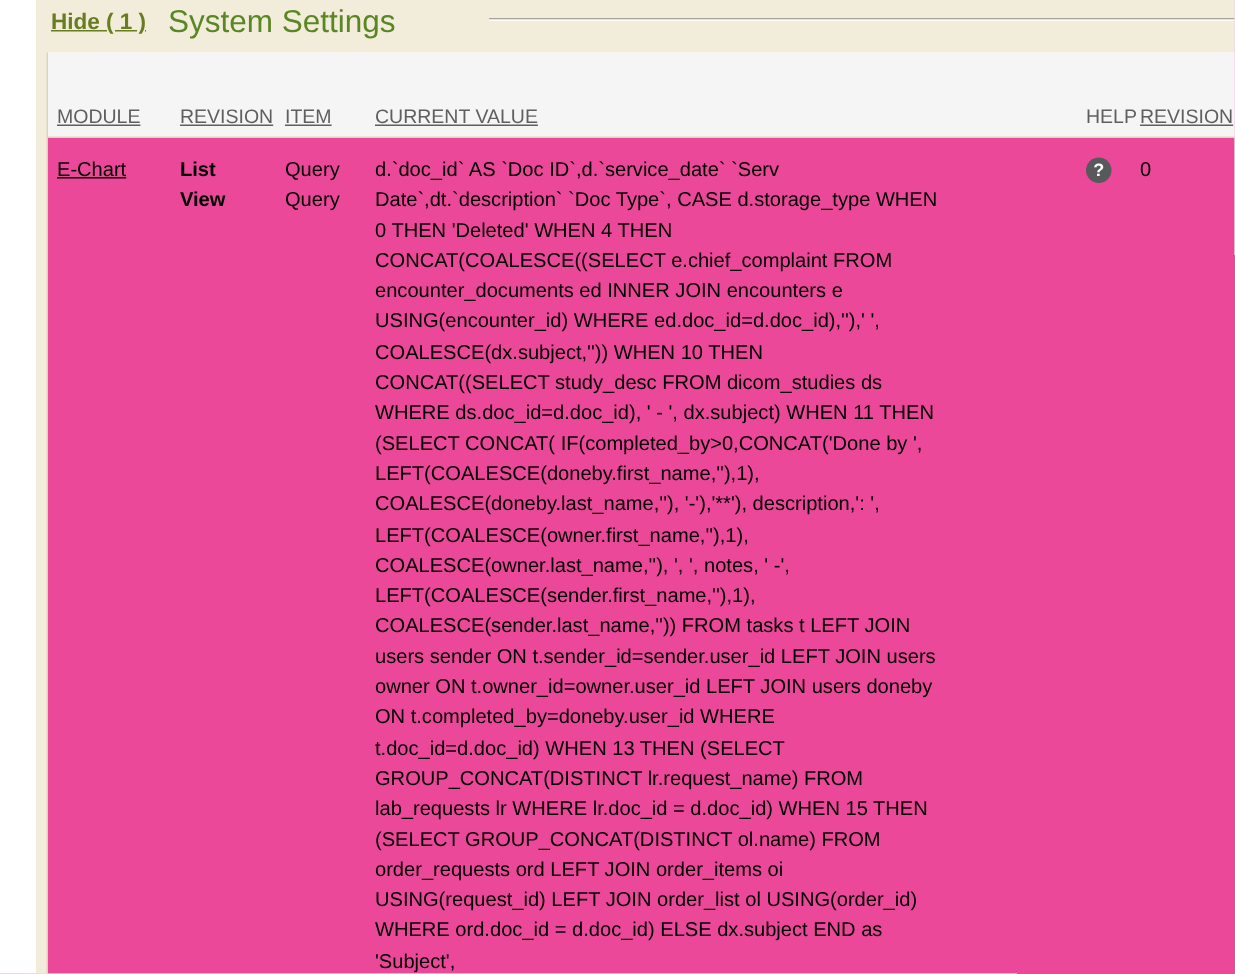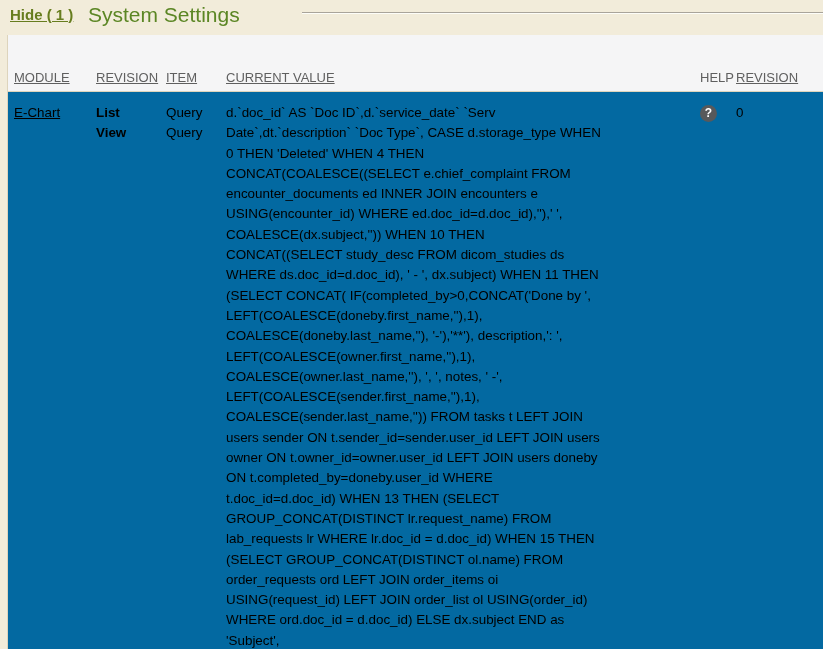--- a/index.html
+++ b/index.html
@@ -1,20 +1,20 @@
 <!DOCTYPE html>
 <html><head>
 <meta charset="utf-8">
 <style>
   html,body{margin:0;padding:0;background:#ffffff;}
   body{
     width:823px;height:649px;position:relative;overflow:hidden;
     font-family:"Liberation Sans", sans-serif;
   }
-  .page{position:absolute;inset:0;}
+  .page{position:absolute;inset:0;margin-left:24px;}
   .left-strip{
     position:absolute;left:0;top:0;bottom:0;width:7px;
     background:#f2ecda;border-right:1px solid #ddd4bc;
   }
   .top-band{
     position:absolute;left:0;top:0;right:0;height:35px;
     background:#f2ecda;
   }
   .hide-link{
     position:absolute;left:10px;top:6px;
@@ -38,21 +38,21 @@
     font-size:13px;color:#5f5f5f;white-space:nowrap;
     text-decoration:underline;cursor:pointer;
   }
   .hcell.plain{text-decoration:none;cursor:default;text-align:center;}
   .c-module{left:6px;text-decoration:underline;}
   .c-section{left:88px;}
   .c-item{left:158px;}
   .c-value{left:218px;}
   .c-help{left:692px;}
   .c-revision{left:728px;}
-  .table-row{position:absolute;left:8px;right:0;top:92px;bottom:0;background:#0369a1;}
+  .table-row{position:absolute;left:8px;right:0;top:92px;bottom:0;background:#ec4899;}
   .cell{
     position:absolute;top:11px;
     font-size:13.4px;line-height:20.3px;color:#000000;
   }
   .cell.c-section{width:52px;font-weight:bold;}
   .cell.c-item{width:52px;}
   .cell.c-value{width:466px;white-space:pre-wrap;}
   .help-circle{
     position:absolute;left:692px;top:13px;width:17px;height:17px;
     border-radius:50%;background:#58595b;color:#ffffff;

